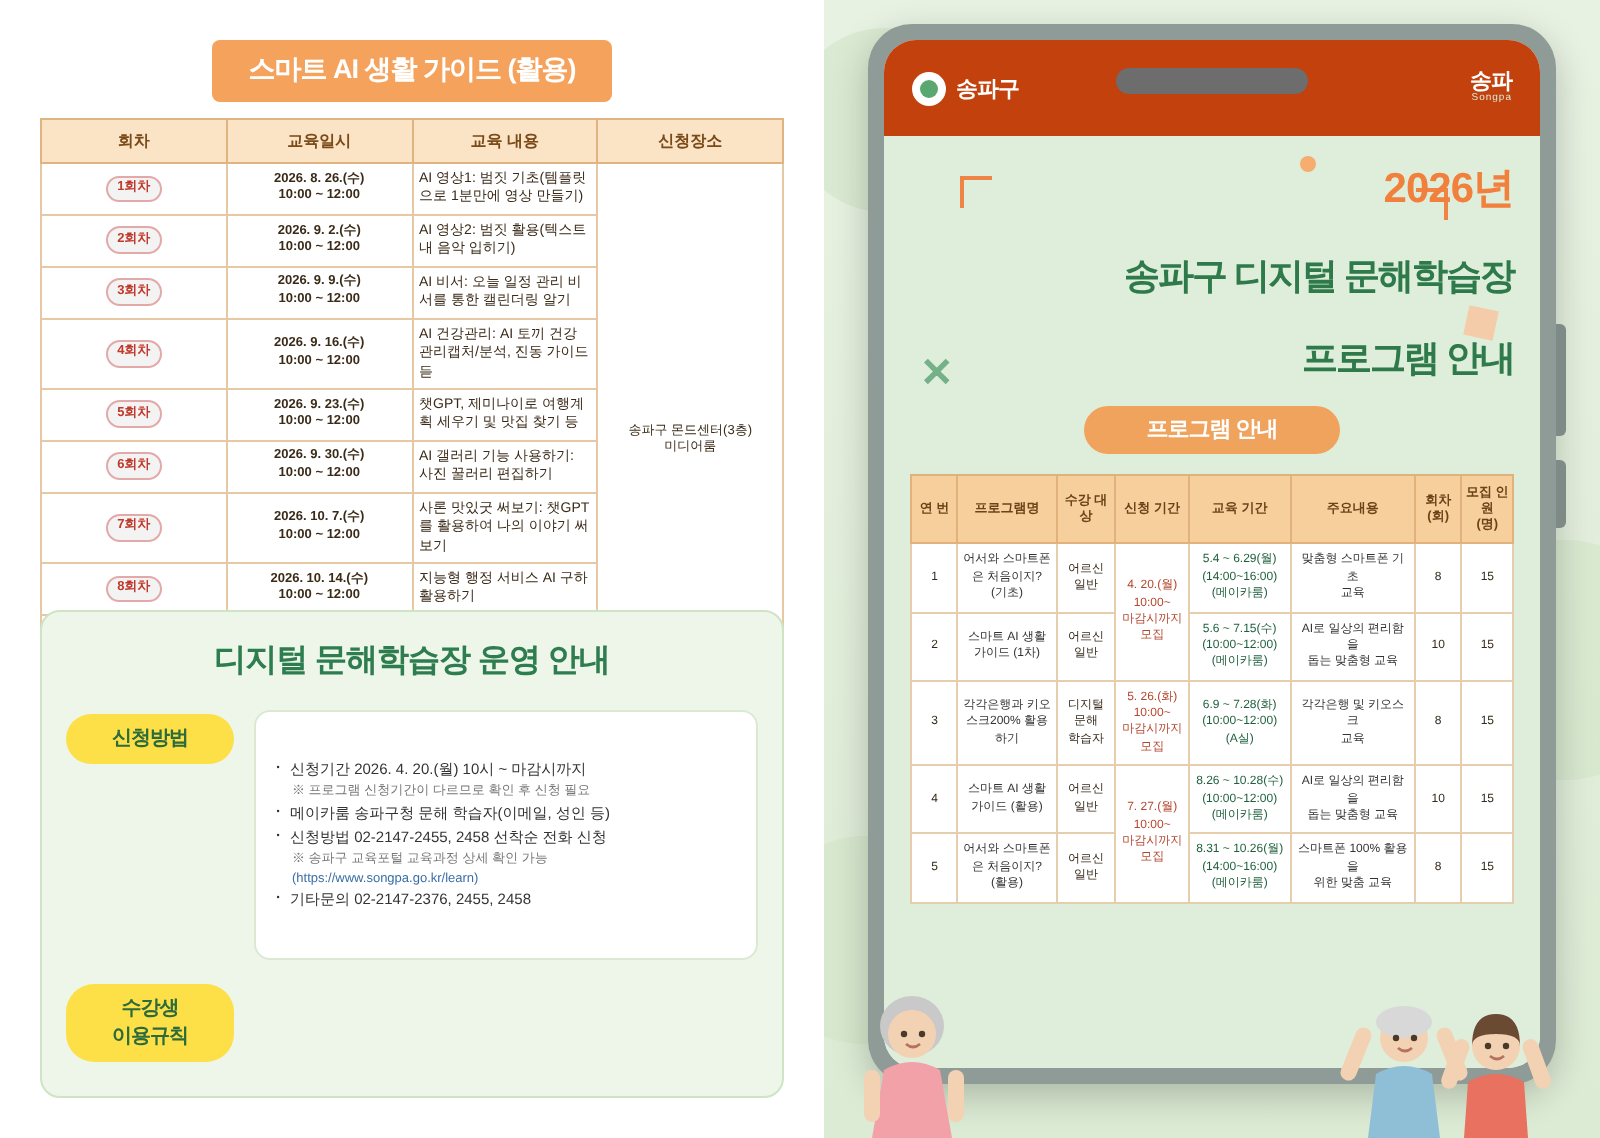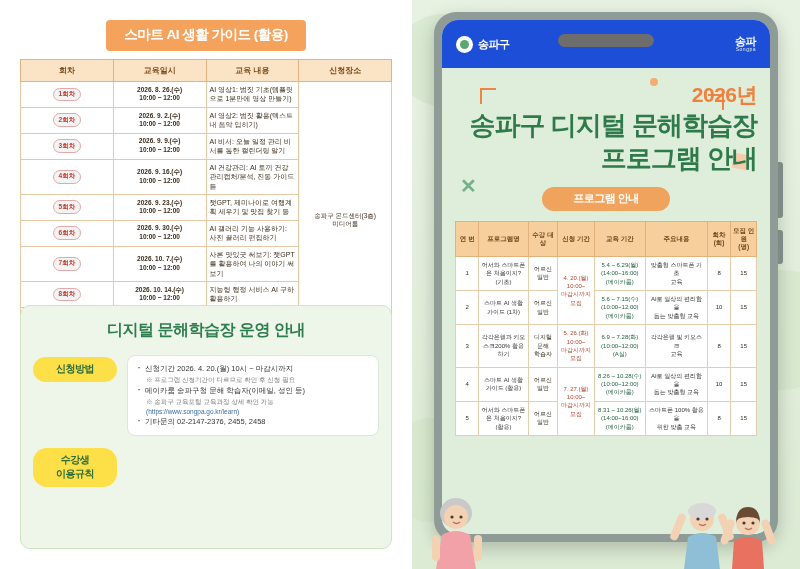--- a/index.html
+++ b/index.html
@@ -131,21 +131,21 @@
     text-align: center;
     padding: 5px 0 6px;
     border-radius: 14px;
     letter-spacing: -0.5px;
   }
   .info-body {
     flex: 1;
     background: #ffffff;
     border: 1px solid #dbe9d2;
     border-radius: 8px;
-    padding: 7px 9px;
+    padding: 23px 9px;
     font-size: 7.5px;
     color: #333;
     line-height: 1.6;
   }
   .info-body .li { position: relative; padding-left: 8px; }
   .info-body .li::before {
     content: "·";
     position: absolute; left: 1px; top: -1px;
     font-weight: bold;
   }
@@ -191,21 +191,21 @@
   .screen {
     position: absolute;
     left: 8px; top: 8px;
     width: 328px; height: 514px;
     background: #ffffff;
     border-radius: 16px;
     overflow: hidden;
   }
   .screen-head {
     height: 48px;
-    background: #1d4ed8;
+    background: #c2410c;
     position: relative;
     display: flex;
     align-items: center;
     justify-content: space-between;
     padding: 0 14px;
   }
   .notch {
     position: absolute;
     left: 50%; top: 14px;
     transform: translateX(-50%);
@@ -244,24 +244,25 @@
     position: relative;
     z-index: 2;
   }
   .pt-year {
     font-size: 21px;
     font-weight: bold;
     color: #f0803c;
     letter-spacing: -0.5px;
   }
   .pt-main {
-    font-size: 26px;
+    font-size: 18px;
     font-weight: bold;
     color: #2f7a4a;
     letter-spacing: -1px;
+    margin-top: 18px;
   }
   .deco {
     position: absolute;
     z-index: 1;
     opacity: .95;
   }
   .deco-bracket {
     width: 16px; height: 16px;
     border: 2.5px solid #f0803c;
   }
@@ -409,20 +410,21 @@
     <div class="info-title">디지털 문해학습장 운영 안내</div>
     <div id="info-sections">
         <div class="info-row">
           <div class="info-label">
             <span class="pill">신청방법</span>
           </div>
           <div class="info-body">
             <div class="li">신청기간  2026. 4. 20.(월) 10시 ~ 마감시까지</div>
             <span class="sub">※ 프로그램 신청기간이 다르므로 확인 후 신청 필요</span>
             <div class="li">메이카룸  송파구청 문해 학습자(이메일, 성인 등)</div>
+            <div class="li">신청방법  02-2147-2455, 2458 선착순 전화 신청</div>
             <span class="sub">※ 송파구 교육포털 교육과정 상세 확인 가능</span>
             <span class="sub link">(https://www.songpa.go.kr/learn)</span>
             <div class="li">기타문의  02-2147-2376, 2455, 2458</div>
           </div>
         </div>
         <div class="info-row">
           <div class="info-label">
             <span class="pill">수강생<br>이용규칙</span>
           </div>
         </div>

